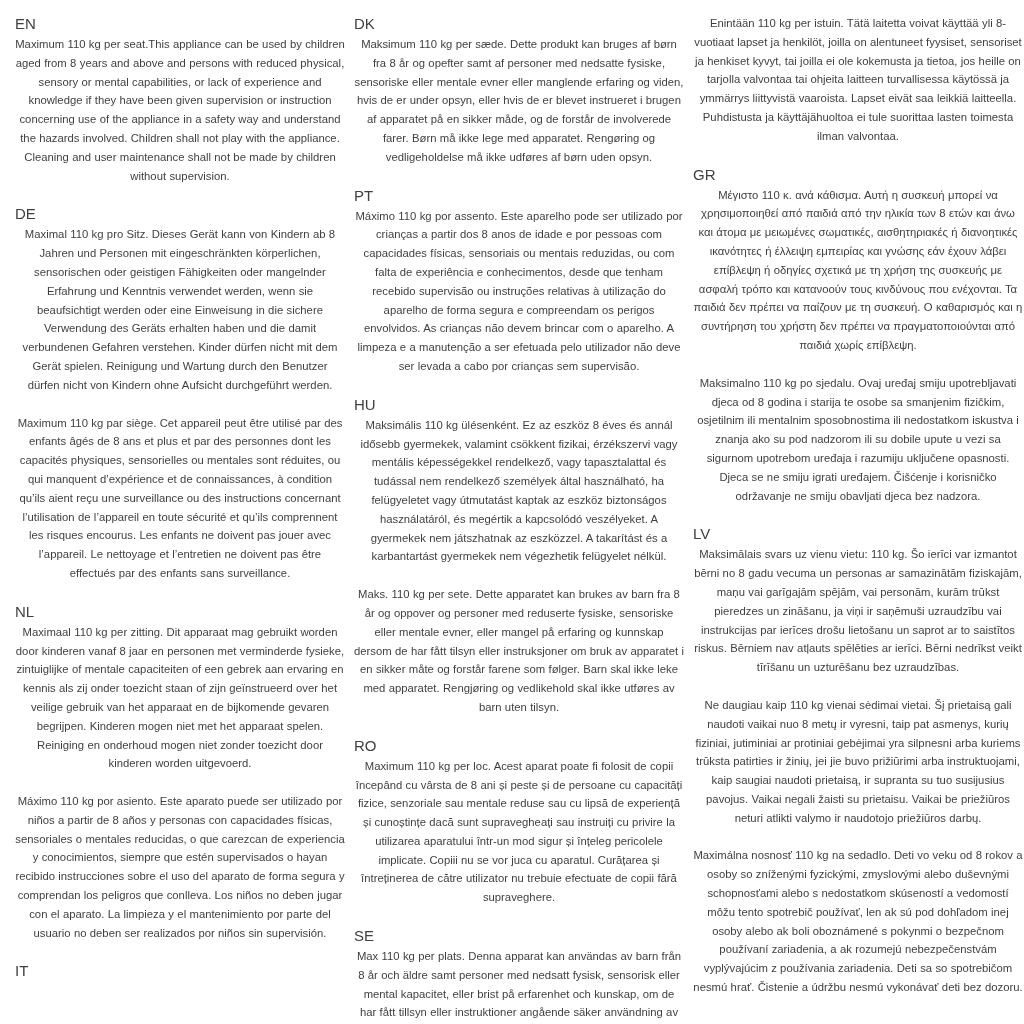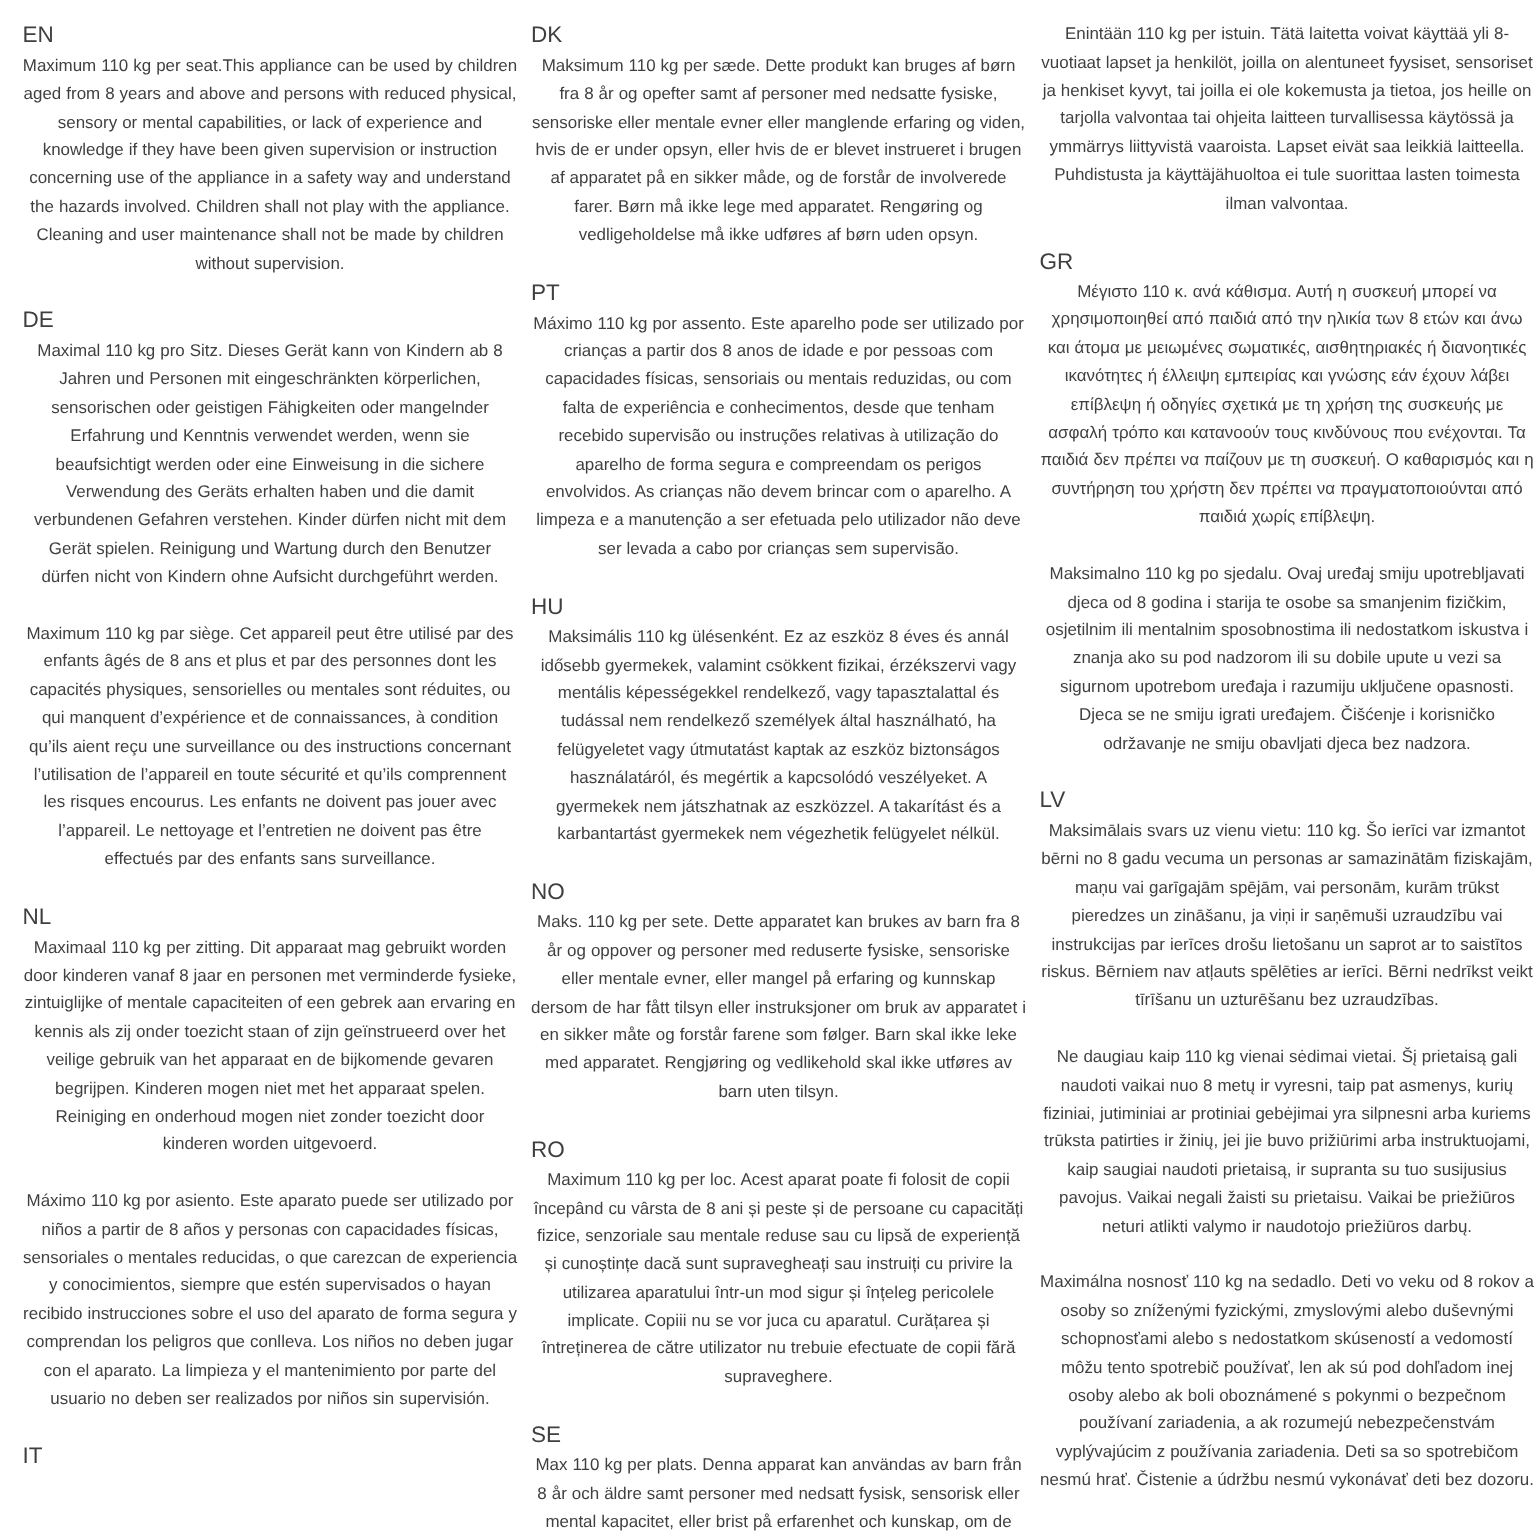--- a/index.html
+++ b/index.html
@@ -82,21 +82,20 @@
     </section>
     <section class="lang">
       <h2 class="code">PT</h2>
       <p class="txt">Máximo 110 kg por assento. Este aparelho pode ser utilizado por crianças a partir dos 8 anos de idade e por pessoas com capacidades físicas, sensoriais ou mentais reduzidas, ou com falta de experiência e conhecimentos, desde que tenham recebido supervisão ou instruções relativas à utilização do aparelho de forma segura e compreendam os perigos envolvidos. As crianças não devem brincar com o aparelho. A limpeza e a manutenção a ser efetuada pelo utilizador não deve ser levada a cabo por crianças sem supervisão.</p>
     </section>
     <section class="lang">
       <h2 class="code">HU</h2>
       <p class="txt">Maksimális 110 kg ülésenként. Ez az eszköz 8 éves és annál idősebb gyermekek, valamint csökkent fizikai, érzékszervi vagy mentális képességekkel rendelkező, vagy tapasztalattal és tudással nem rendelkező személyek által használható, ha felügyeletet vagy útmutatást kaptak az eszköz biztonságos használatáról, és megértik a kapcsolódó veszélyeket. A gyermekek nem játszhatnak az eszközzel. A takarítást és a karbantartást gyermekek nem végezhetik felügyelet nélkül.</p>
     </section>
     <section class="lang">
-      <h2 class="code">NO</h2>
       <p class="txt">Maks. 110 kg per sete. Dette apparatet kan brukes av barn fra 8 år og oppover og personer med reduserte fysiske, sensoriske eller mentale evner, eller mangel på erfaring og kunnskap dersom de har fått tilsyn eller instruksjoner om bruk av apparatet i en sikker måte og forstår farene som følger. Barn skal ikke leke med apparatet. Rengjøring og vedlikehold skal ikke utføres av barn uten tilsyn.</p>
     </section>
     <section class="lang">
       <h2 class="code">RO</h2>
       <p class="txt">Maximum 110 kg per loc. Acest aparat poate fi folosit de copii începând cu vârsta de 8 ani și peste și de persoane cu capacități fizice, senzoriale sau mentale reduse sau cu lipsă de experiență și cunoștințe dacă sunt supravegheați sau instruiți cu privire la utilizarea aparatului într-un mod sigur și înțeleg pericolele implicate. Copiii nu se vor juca cu aparatul. Curățarea și întreținerea de către utilizator nu trebuie efectuate de copii fără supraveghere.</p>
     </section>
     <section class="lang">
       <h2 class="code">SE</h2>
       <p class="txt">Max 110 kg per plats. Denna apparat kan användas av barn från 8 år och äldre samt personer med nedsatt fysisk, sensorisk eller mental kapacitet, eller brist på erfarenhet och kunskap, om de har fått tillsyn eller instruktioner angående säker användning av apparaten och förstår de involverade riskerna. Barn ska inte leka med apparaten. Rengöring och användarunderhåll ska inte utföras av barn utan tillsyn.</p>
     </section>

